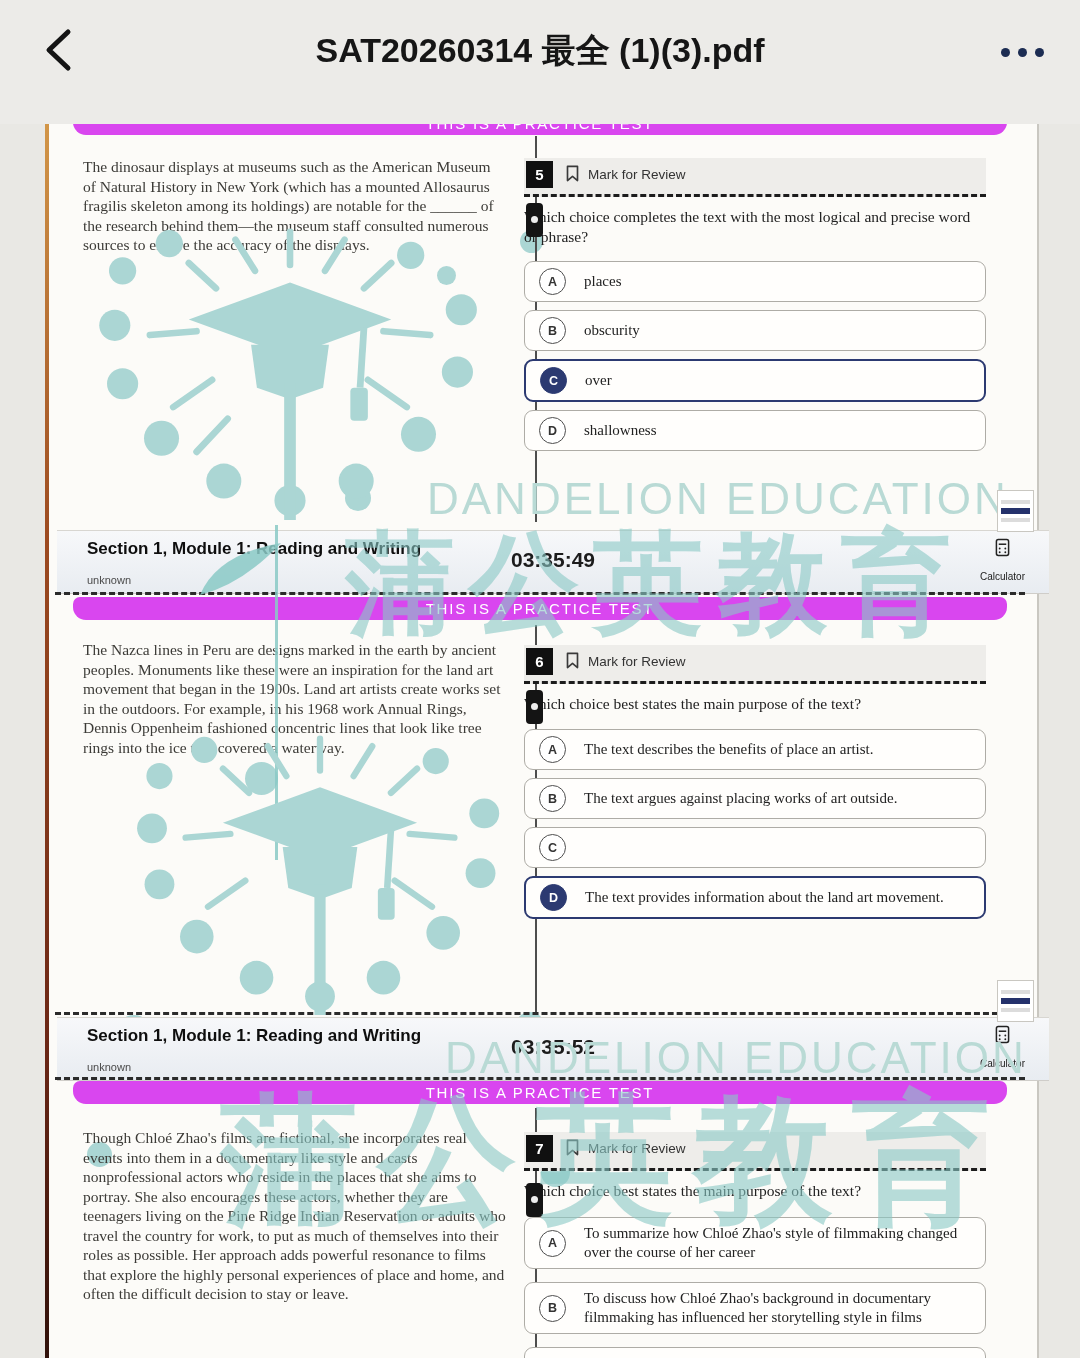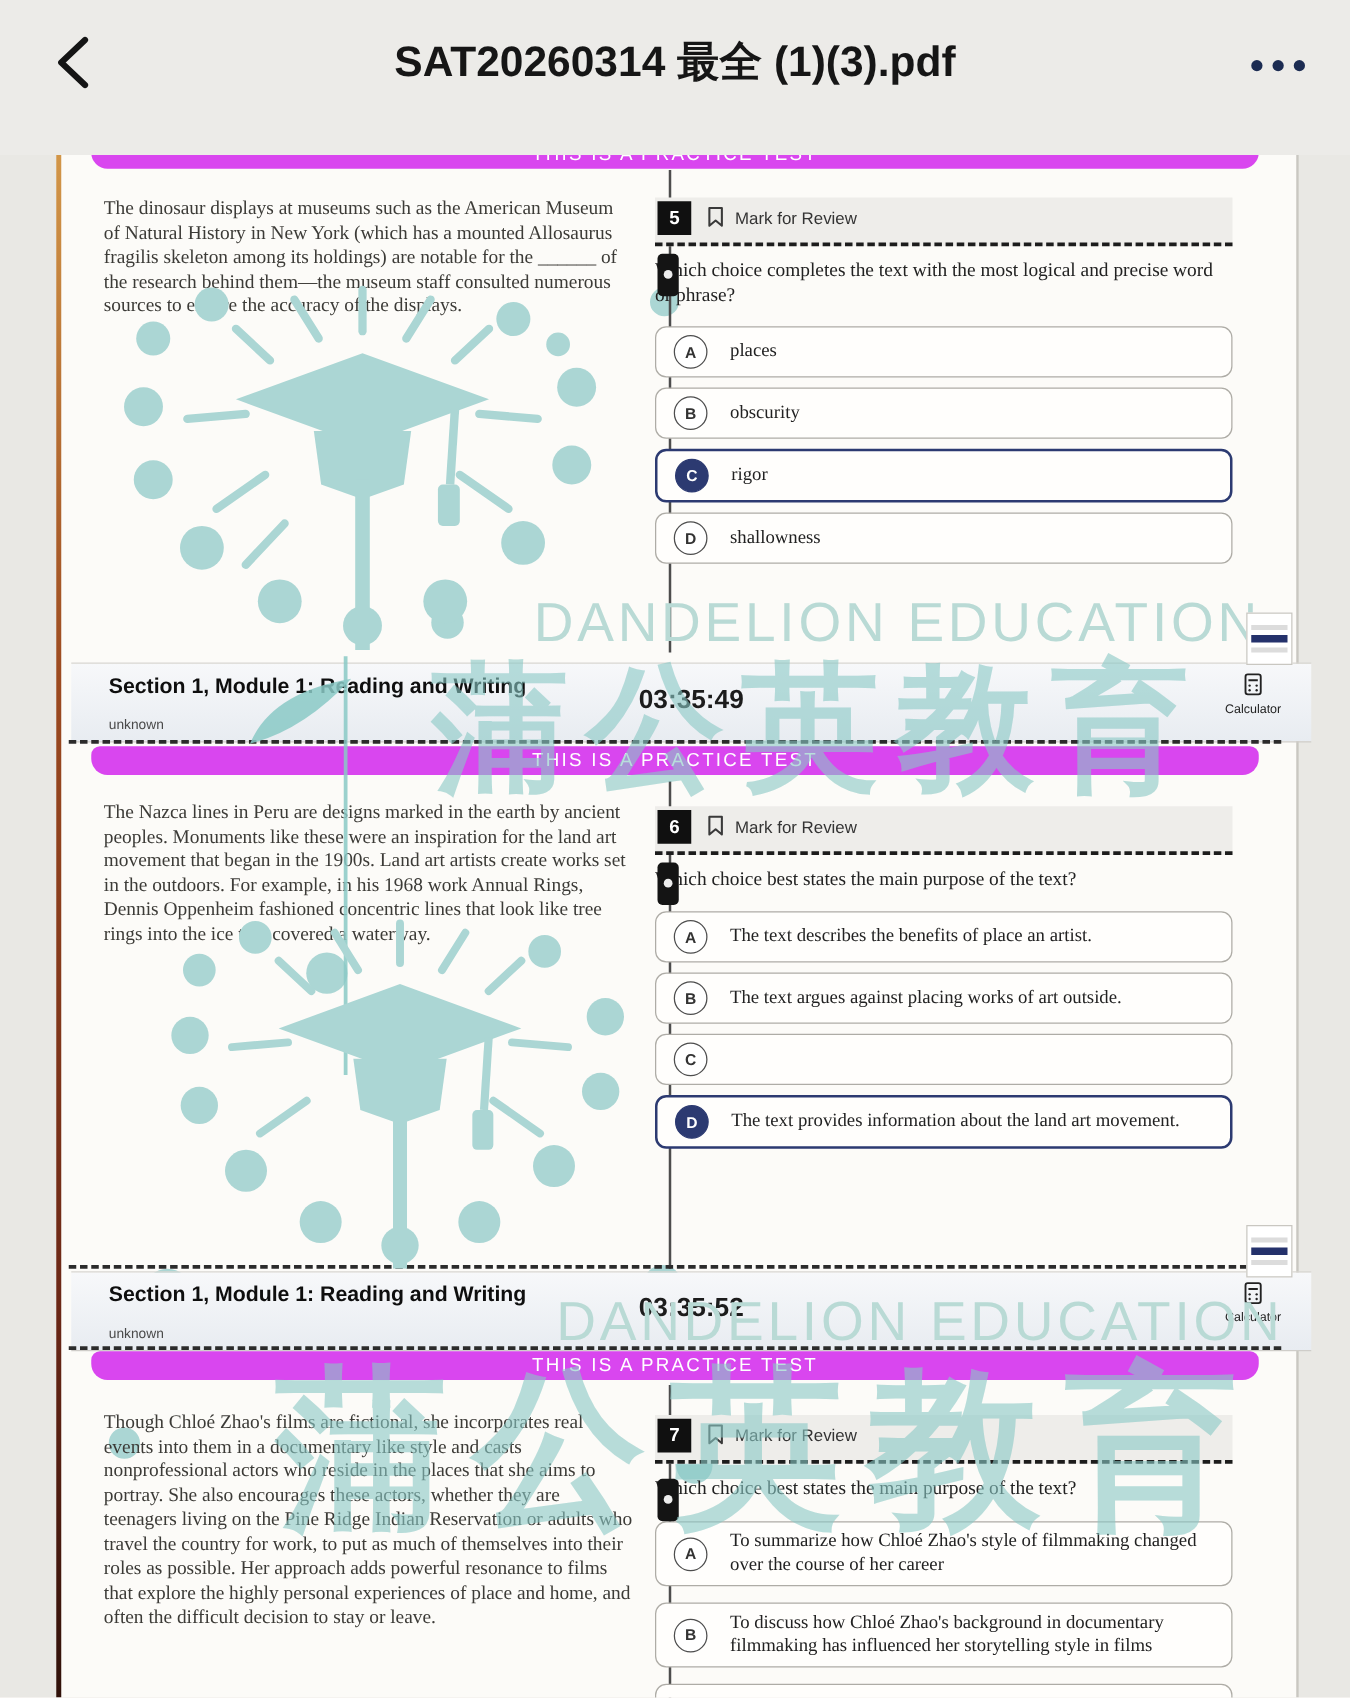--- a/index.html
+++ b/index.html
@@ -60,21 +60,21 @@
   .option.selected .opt-letter{background:#2c3a71;border-color:#2c3a71;color:#fff;}
 
   .section-bar{position:absolute;left:12px;width:992px;height:62px;
     background:linear-gradient(#f7f8fa,#e8ecf1);border-top:1px solid #d8d6d1;
     border-bottom:1px solid #cfcdc9;z-index:2;}
   #bar1{top:430px}#bar2{top:917px}
   .sb-title{position:absolute;left:30px;top:8px;font-size:17px;font-weight:bold;color:#0e0e0e;}
   .sb-sub{position:absolute;left:30px;bottom:7px;font-size:11px;color:#4a4a4a;}
   .sb-timer{position:absolute;left:0;right:0;top:17px;text-align:center;font-size:21px;font-weight:bold;color:#1c1c1c;}
   .sb-tool{position:absolute;right:24px;top:7px;text-align:center;cursor:pointer;}
-  .sb-tool .tool-label{display:block;font-size:10px;color:#222;margin-top:0;}
+  .sb-tool .tool-label{display:block;font-size:10px;color:#222;margin-top:10px;}
 
   .page-widget{position:absolute;width:37px;height:42px;background:#ffffff;border:1px solid #c9c7c1;
     z-index:4;display:flex;flex-direction:column;justify-content:center;gap:4px;
     padding:4px 3px;box-sizing:border-box;cursor:pointer;}
   .pw-line{height:4px;background:#dcdcdc;}
   .pw-line.navy{height:6px;background:#24316b;}
   #pw1{left:952px;top:390px}#pw2{left:952px;top:880px}
 
   
   .wm-logo{position:absolute;z-index:4;pointer-events:none;}
@@ -224,21 +224,21 @@
       <div class="option">
         <span class="opt-letter">A</span>
         <span class="opt-text">places</span>
       </div>
       <div class="option">
         <span class="opt-letter">B</span>
         <span class="opt-text">obscurity</span>
       </div>
       <div class="option selected">
         <span class="opt-letter">C</span>
-        <span class="opt-text">rigor</span>
+        <span class="opt-text">over</span>
       </div>
       <div class="option">
         <span class="opt-letter">D</span>
         <span class="opt-text">shallowness</span>
       </div>
     </div>
   </div>
   <div class="page-widget" id="pw1">
     <div class="pw-line"></div>
     <div class="pw-line navy"></div>

